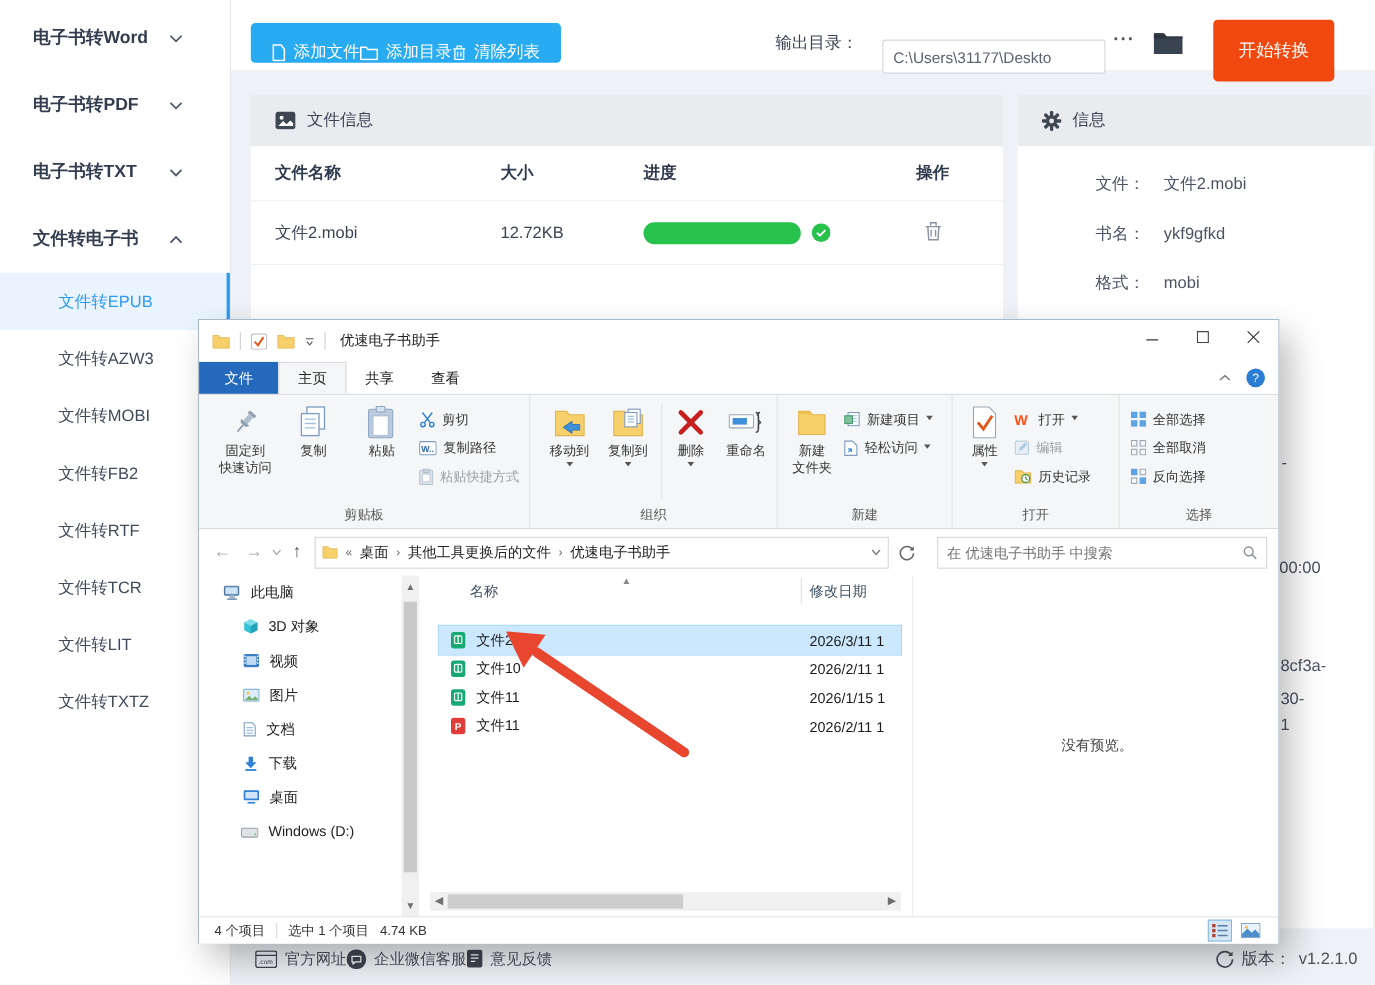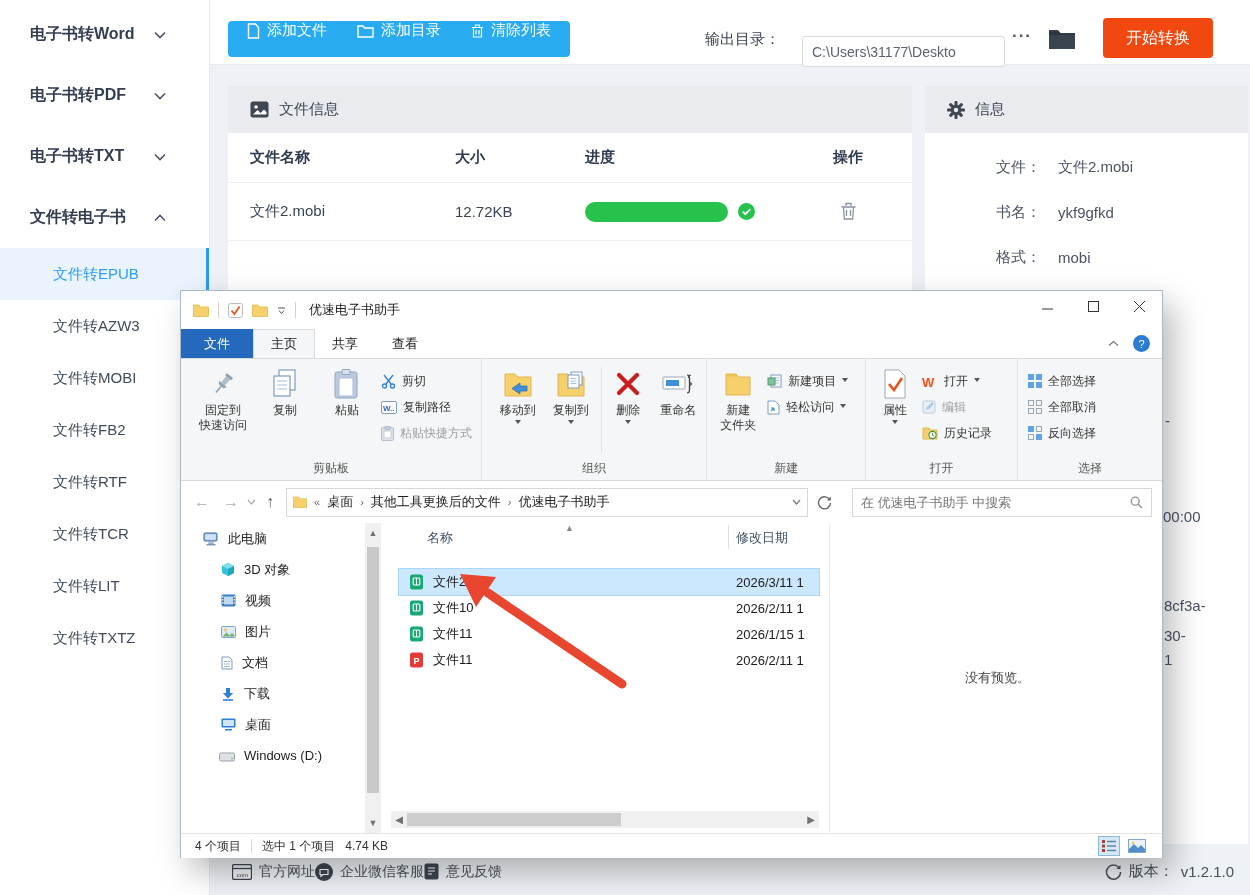--- a/index.html
+++ b/index.html
@@ -14,30 +14,30 @@
   .side-top { height:61px; display:flex; align-items:center; padding-left:30px;
     font-weight:bold; font-size:16px; color:#323d4f; cursor:pointer; }
   .side-top .lbl { width:124px; }
   .side-sub { height:52px; display:flex; align-items:center; padding-left:53px;
     font-size:15px; color:#3f4a5a; cursor:pointer; }
   .side-sub.sel { background:#e9f4fe; color:#2e9bf3; border-right:3px solid #2e9bf3; }
 
   #topbar { position:absolute; left:210px; top:0; width:1040px; height:65px; background:#fff;
     border-bottom:1px solid #e6e9ed; z-index:1; }
   #btn-group { position:absolute; left:18px; top:21px; height:36px; background:#29abf2;
-    border-radius:4px; display:flex; align-items:flex-start; padding:0 19px; gap:30px; }
+    border-radius:4px; display:flex; align-items:flex-end; padding:0 19px; }
   .tool-btn { display:flex; align-items:center; gap:7px; color:#fff; font-size:15px; cursor:pointer; }
   #out-label { position:absolute; left:495px; top:30px; font-size:15px; color:#3a4354; }
   #out-input { position:absolute; left:592px; top:36px; width:203px; height:31px;
     border:1px solid #d5d8dd; border-radius:3px; font-size:14px; color:#5a6270;
     padding:0 9px; background:#fff; font-family:inherit; }
   #out-more { position:absolute; left:802px; top:26px; font-size:17px; color:#555;
     letter-spacing:1px; cursor:pointer; font-weight:bold; }
   #out-folder { position:absolute; left:838px; top:27px; cursor:pointer; }
-  #start-btn { position:absolute; left:893px; top:18px; width:110px; height:40px;
+  #start-btn { position:absolute; left:893px; top:18px; width:110px; height:56px;
     background:#f1480f; border-radius:4px; color:#fff; font-size:16px;
     display:flex; align-items:center; justify-content:center; cursor:pointer; }
 
   .panel { position:absolute; background:#fff; }
   .panel-head { height:47px; background:#e9ebee; display:flex; align-items:center;
     padding-left:22px; gap:10px; font-size:15px; color:#3c4556; }
   #file-panel { left:228px; top:86px; width:684px; height:758px; }
   #fp-thead { height:50px; display:flex; align-items:center; font-weight:bold;
     font-size:15px; color:#2e3a4e; border-bottom:1px solid #edeff2; }
   .c-name { flex:0 0 227px; padding-left:22px; }

